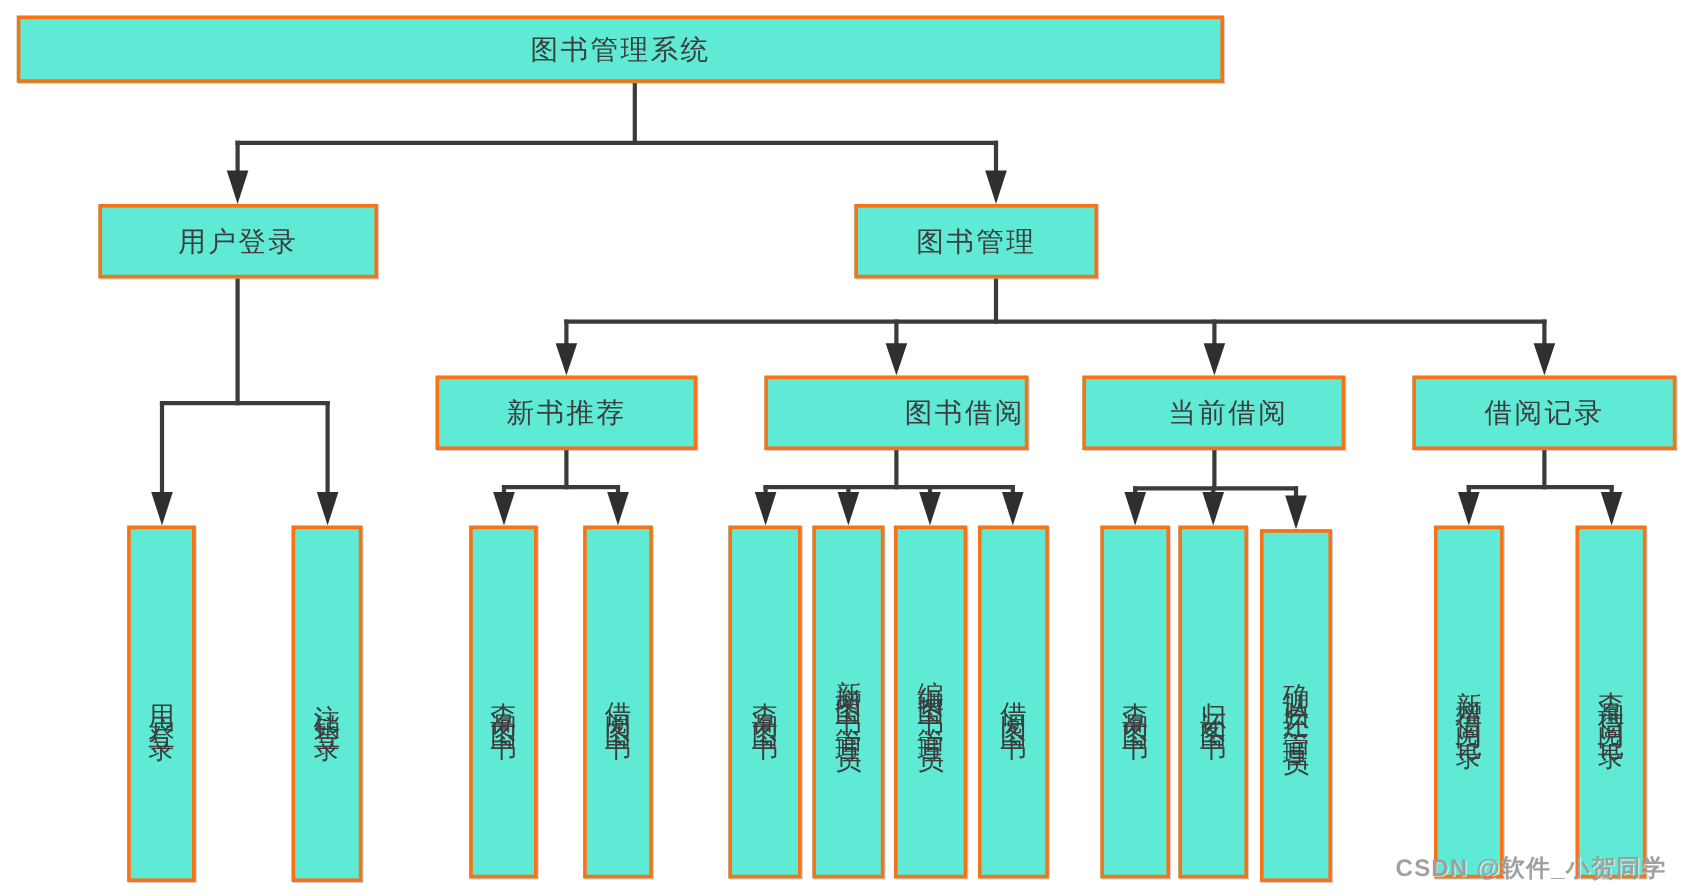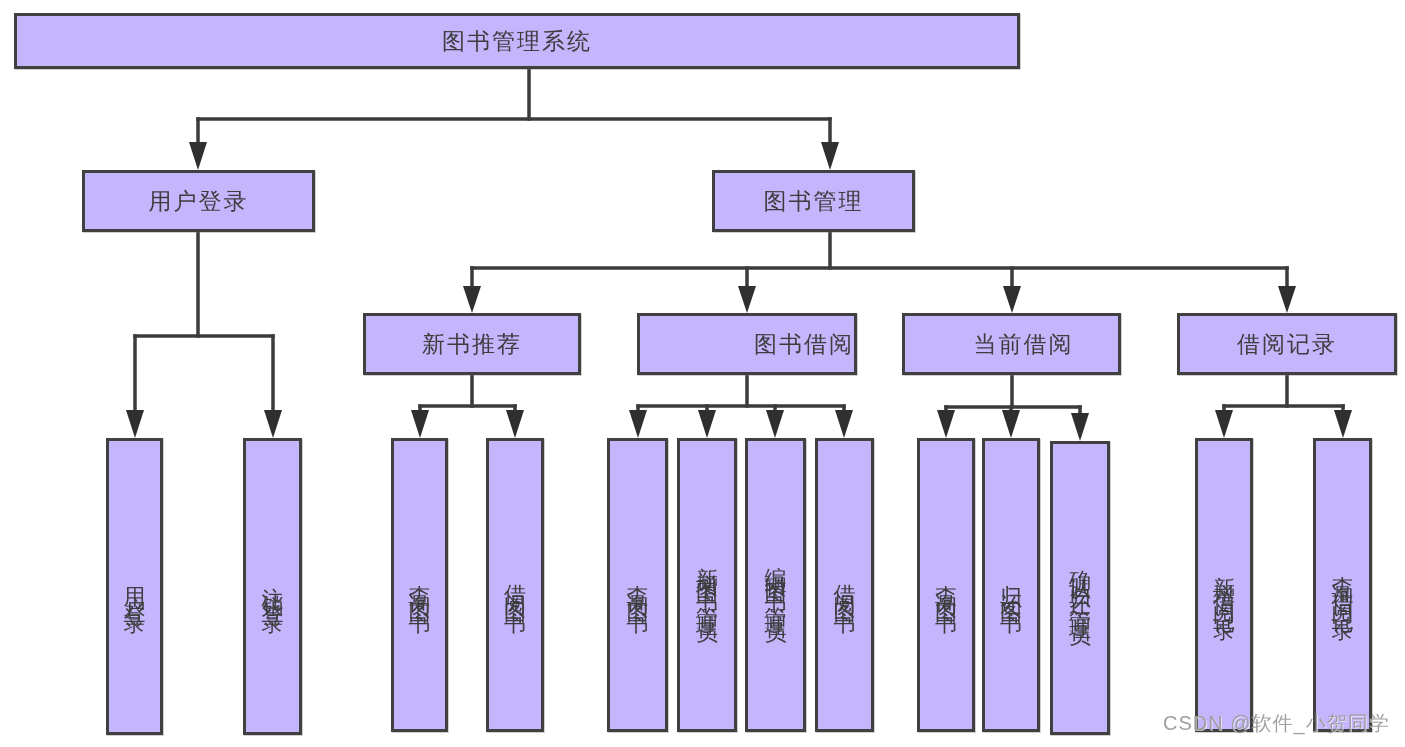--- a/index.html
+++ b/index.html
@@ -13,22 +13,22 @@
     overflow: hidden;
   }
   .connectors {
     position: absolute;
     left: 0; top: 0;
     width: 1405px; height: 747px;
     z-index: 1;
   }
   .node {
     position: absolute;
-    background: #c4b5fd;
-    border: 3px solid #404040;
+    background: #5eead4;
+    border: 3px solid #f97316;
     box-shadow: 1px 1px 0 rgba(120,120,120,0.35);
     display: flex;
     align-items: center;
     justify-content: center;
     color: #3d3d3d;
     z-index: 2;
   }
   .hlabel {
     font-size: 23px;
     letter-spacing: 2px;
@@ -47,20 +47,21 @@
   .watermark {
     position: absolute;
     left: 1163px;
     top: 710px;
     font-size: 20px;
     letter-spacing: 1px;
     color: rgba(155,155,155,0.95);
     white-space: nowrap;
     z-index: 6;
     text-shadow: 1px 1px 0 rgba(255,255,255,0.6);
+    font-weight: bold;
   }
 </style>
 </head>
 <body>
 
 <div class="canvas">
 
   <svg class="connectors" viewBox="0 0 1405 747" xmlns="http://www.w3.org/2000/svg">
     <g stroke="#3b3b3b" stroke-width="3.5" stroke-linecap="square" fill="none">
 

